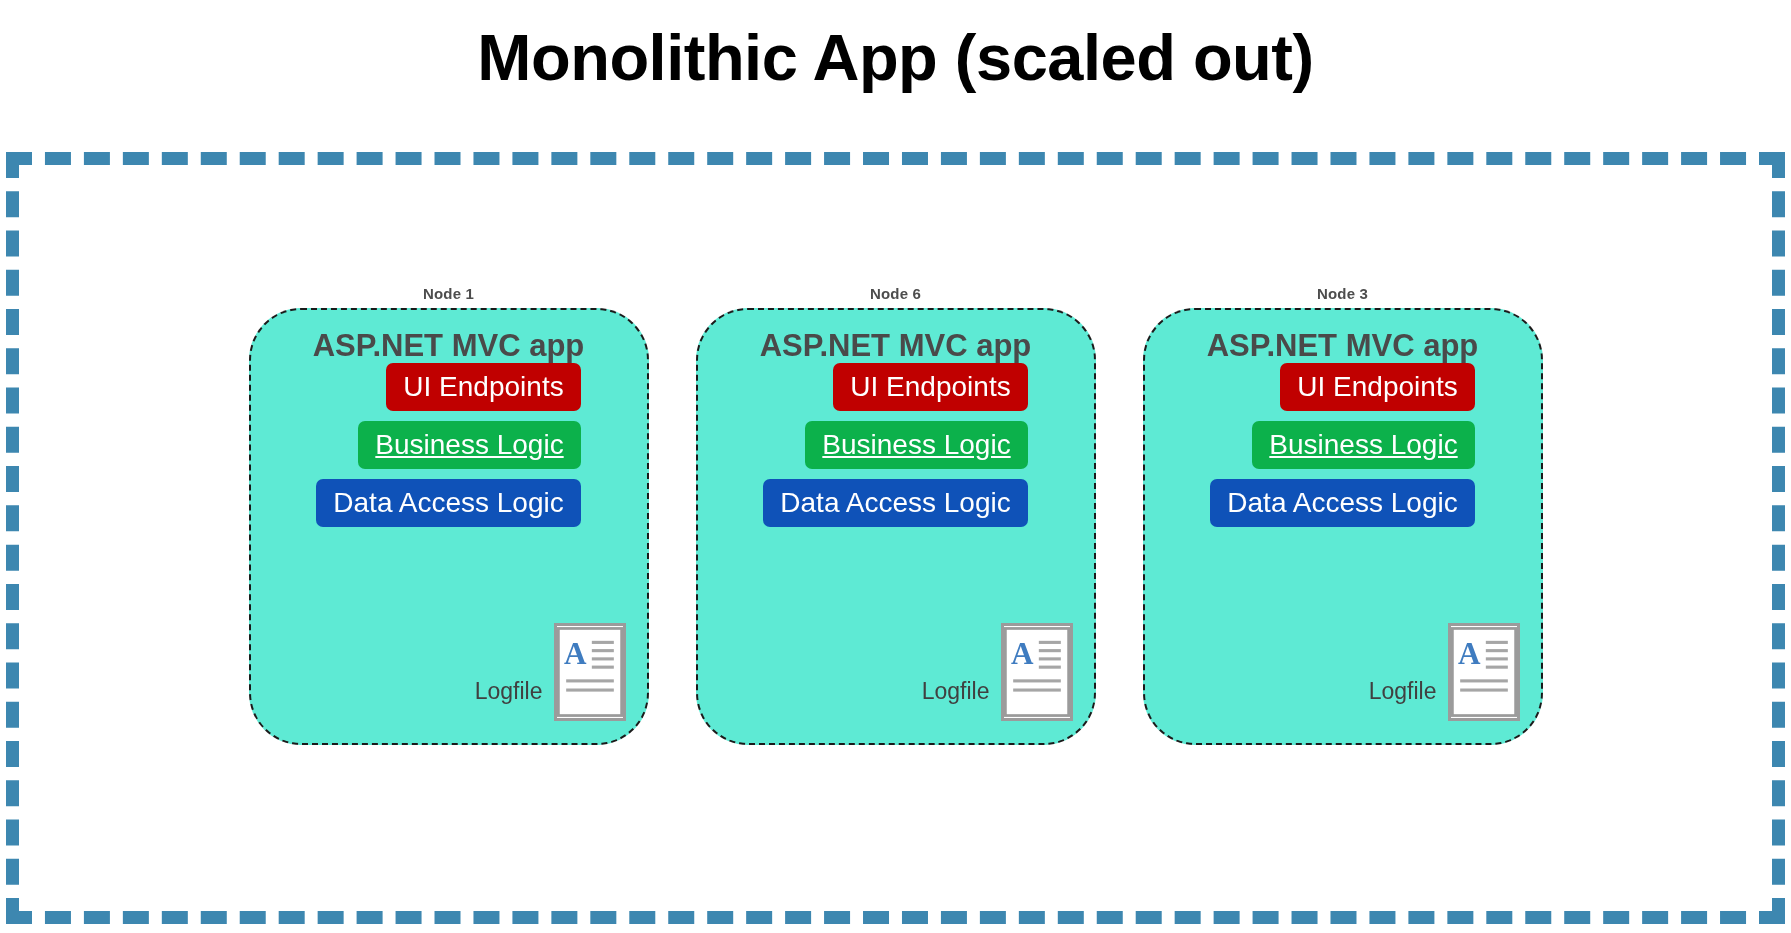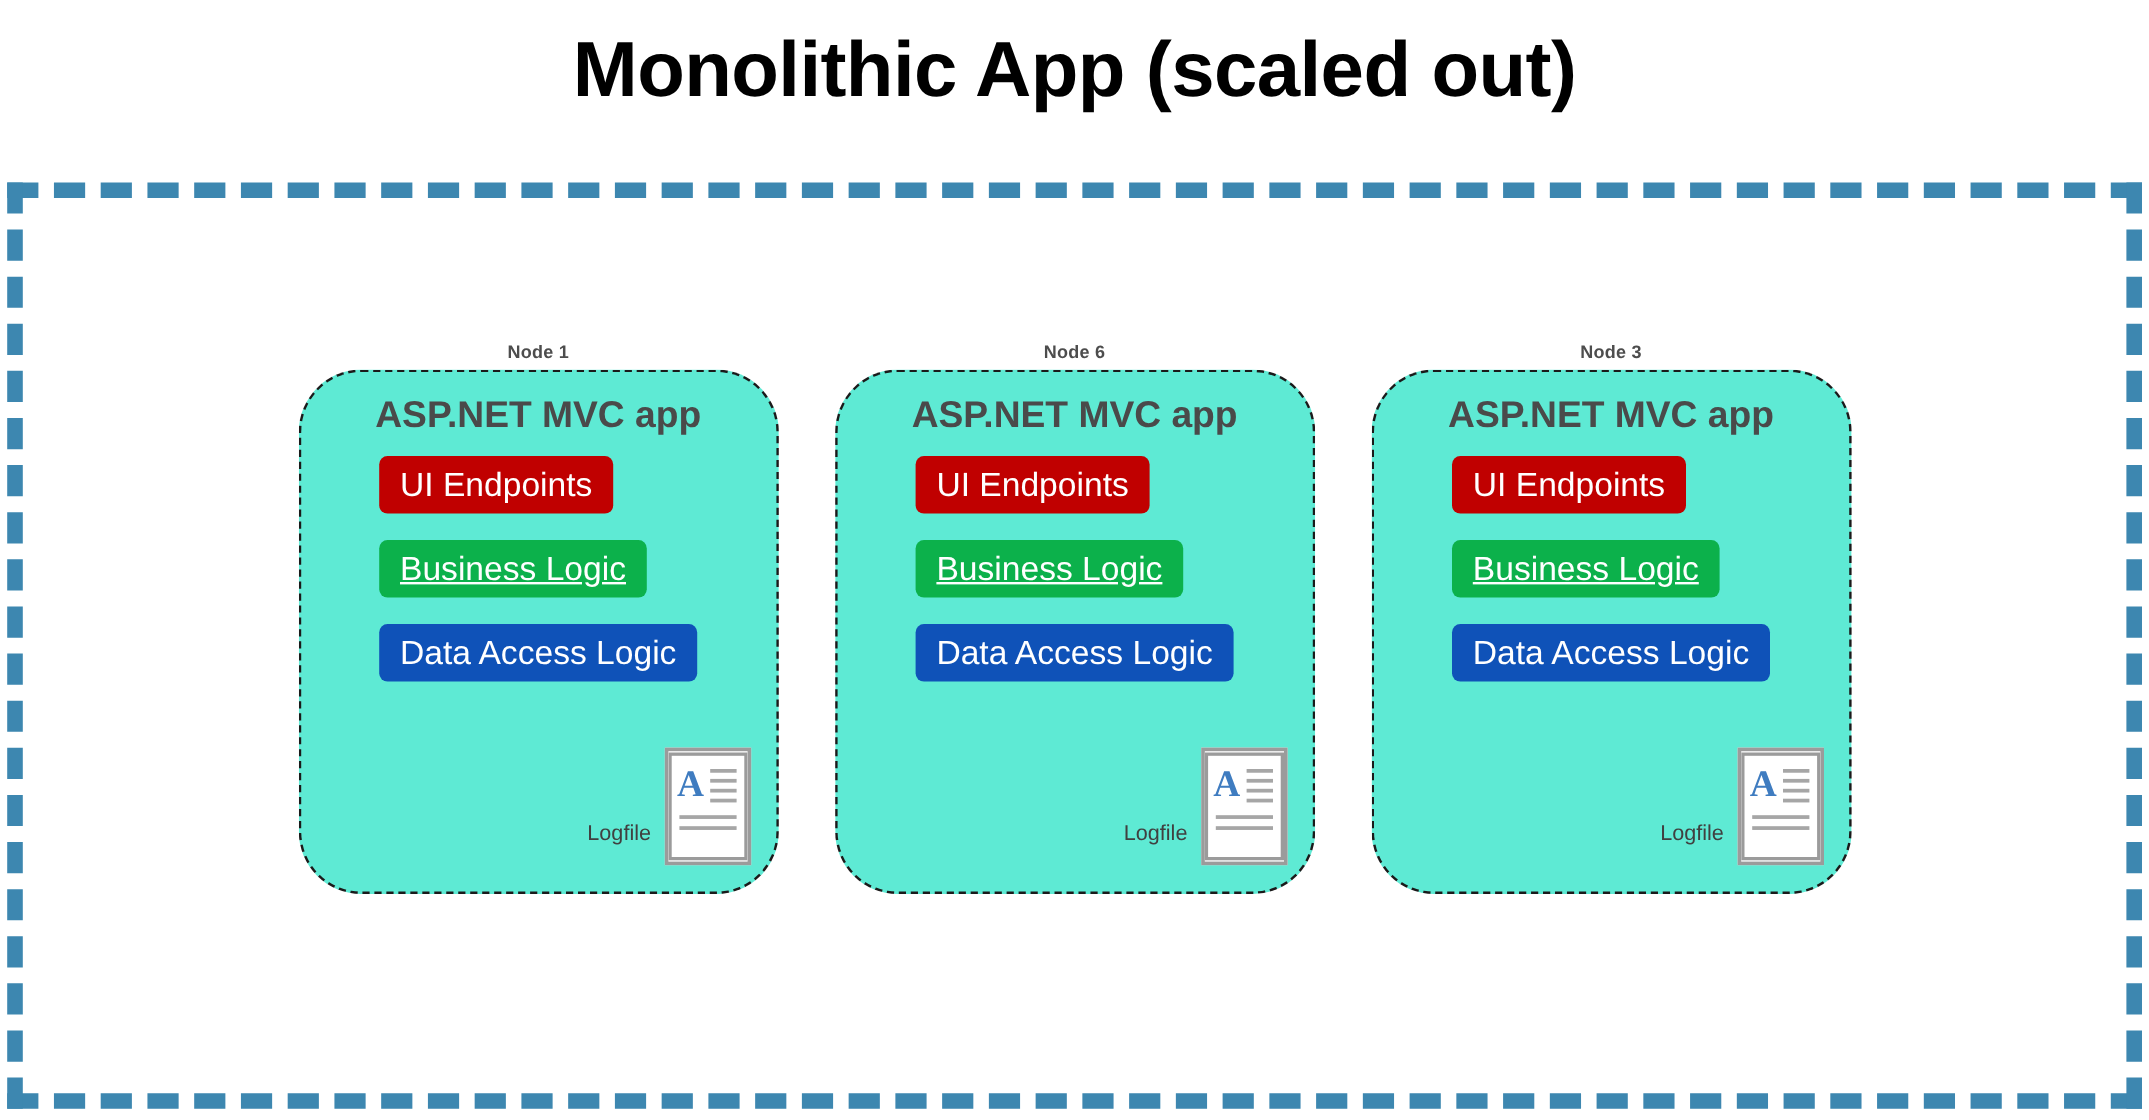--- a/index.html
+++ b/index.html
@@ -87,25 +87,24 @@
 
   .app-title {
     font-size: 31px;
     font-weight: bold;
     color: #4a4a4a;
     line-height: 1.1;
     white-space: nowrap;
   }
 
   .layer-stack {
-    margin-top: 17px;
     display: flex;
     flex-direction: column;
-    align-items: flex-start;
-    gap: 22px;
+    align-items: flex-end;
+    gap: 10px;
   }
 
   .layer {
     box-sizing: border-box;
     height: 48px;
     border-radius: 7px;
     color: #ffffff;
     font-size: 28px;
     display: flex;
     align-items: center;
@@ -121,21 +120,21 @@
   
   .logfile-row {
     position: absolute;
     right: 21px;
     bottom: 22px;
     display: flex;
     align-items: flex-end;
     gap: 11px;
   }
   .logfile-label {
-    font-size: 18px;
+    font-size: 23px;
     color: #404040;
     line-height: 1;
     padding-bottom: 18px;
     white-space: nowrap;
   }
   .logfile-icon {
     width: 72px;
     height: 98px;
     box-sizing: border-box;
     border: 3px solid #9b9b9b;

